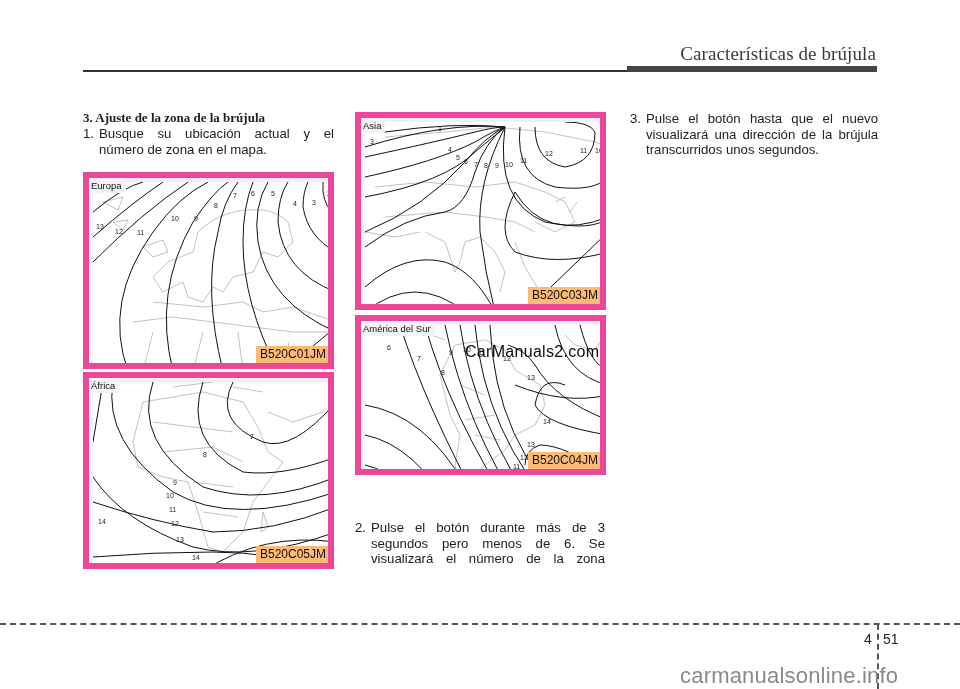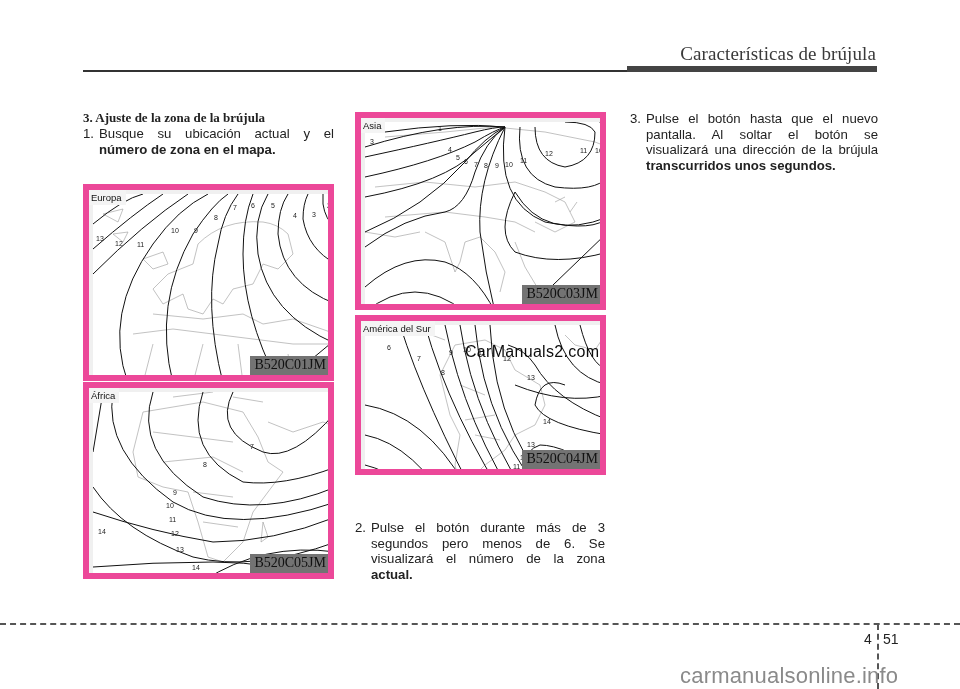--- a/index.html
+++ b/index.html
@@ -10,29 +10,29 @@
   .rule-thick { position:absolute; left:627px; top:66px; width:250px; height:6px; background:#444; }
 
   .section-heading { position:absolute; left:83px; top:110px; font-family:"Liberation Serif", serif; font-weight:bold; font-size:13px; color:#222; }
   .step { position:absolute; font-size:13.2px; line-height:15.5px; color:#222; text-align:justify; }
   .step .num { position:absolute; left:0; top:0; }
   .step .txt { display:block; padding-left:16px; text-align:justify; text-align-last:left; }
   .step1 { left:83px; top:126px; width:251px; }
   .step2 { left:355px; top:520px; width:250px; }
   .step3 { left:630px; top:111px; width:248px; }
   .jl { display:block; text-align:justify; text-align-last:justify; }
-  .ll { display:block; text-align:left;font-weight:bold; }
+  .ll { display:block; text-align:left; }
 
   .map { position:absolute; background:#f0f0f0; border:6px solid #ec4899; box-sizing:border-box; overflow:hidden; }
   .map svg { position:absolute; left:4px; top:4px; }
   .map .map-label { position:absolute; left:0; top:0; background:#f4f4f4; font-size:9.5px; padding:2px 4px 2px 2px; color:#111; }
-  .map .map-code { position:absolute; right:0; bottom:0; background:#737373; font-size:14px; padding:1px 2px 2px 4px; color:#111;font-family:Liberation Serif, serif; }
-
-  .map-europa { left:83px; top:184px; width:251px; height:197px; }
-  .map-africa { left:83px; top:382px; width:251px; height:197px; }
+  .map .map-code { position:absolute; right:0; bottom:0; background:#fdba74; font-size:12px; padding:1px 2px 2px 4px; color:#111; }
+
+  .map-europa { left:83px; top:172px; width:251px; height:197px; }
+  .map-africa { left:83px; top:372px; width:251px; height:197px; }
   .map-asia { left:355px; top:112px; width:251px; height:198px; }
   .map-america { left:355px; top:315px; width:251px; height:160px; }
 
   .watermark-blue { position:absolute; left:465px; top:343px; font-size:16px; color:#000000; letter-spacing:0.3px; opacity:0.95; }
 
   .footer-dash { position:absolute; left:0; top:623px; width:960px; height:0; border-top:2px dashed #555; }
   .footer-vert { position:absolute; left:877px; top:624px; height:65px; width:0; border-left:2px dashed #555; }
   .page-chapter { position:absolute; left:864px; top:631px; font-size:14px; color:#222; }
   .page-num { position:absolute; left:883px; top:631px; font-size:14px; color:#222; }
   .watermark-gray { position:absolute; left:680px; top:663px; font-size:22px; color:#8a8a8a; letter-spacing:0.2px;text-align:right; }
@@ -53,29 +53,27 @@
     <span class="ll">número de zona en el mapa.</span>
   </span>
 </div>
 
 <div class="step step2">
   <span class="num">2.</span>
   <span class="txt">
     <span class="jl">Pulse el botón durante más de 3</span>
     <span class="jl">segundos pero menos de 6. Se</span>
     <span class="jl">visualizará el número de la zona</span>
-    <span class="ll">actual.</span>
   </span>
 </div>
 
 <div class="step step3">
   <span class="num">3.</span>
   <span class="txt">
     <span class="jl">Pulse el botón hasta que el nuevo</span>
-    <span class="jl">pantalla. Al soltar el botón se</span>
     <span class="jl">visualizará una dirección de la brújula</span>
     <span class="ll">transcurridos unos segundos.</span>
   </span>
 </div>
 
 <div class="map map-europa">
   <svg width="243" height="189" viewBox="0 0 243 189">
     <rect width="243" height="189" fill="#ffffff"></rect>
     <g fill="none" stroke="#999" stroke-width="0.6">
       <path d="M105 50 Q130 25 170 28 Q185 30 195 40 L200 60 L185 75 L170 70 L160 90 L140 95 L130 110 L120 105 L110 120 L95 115 L90 100 L70 110 L60 95 L75 80 L100 70 Z"></path>

